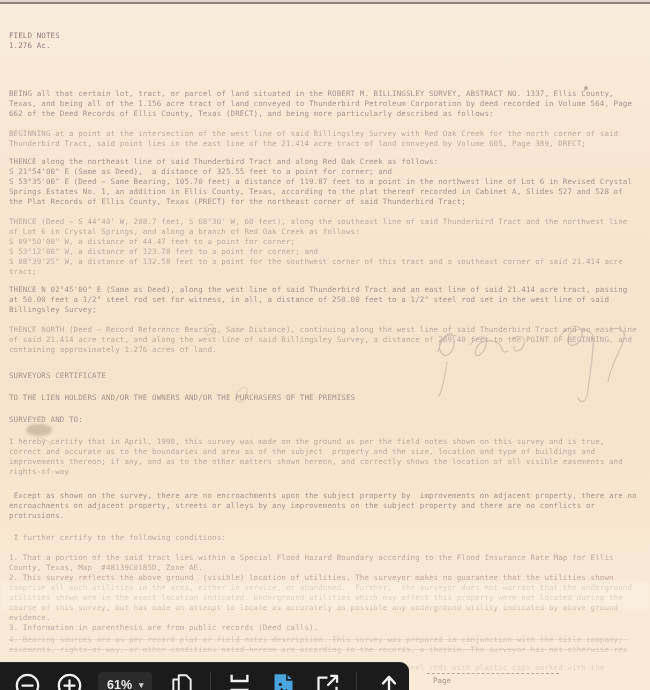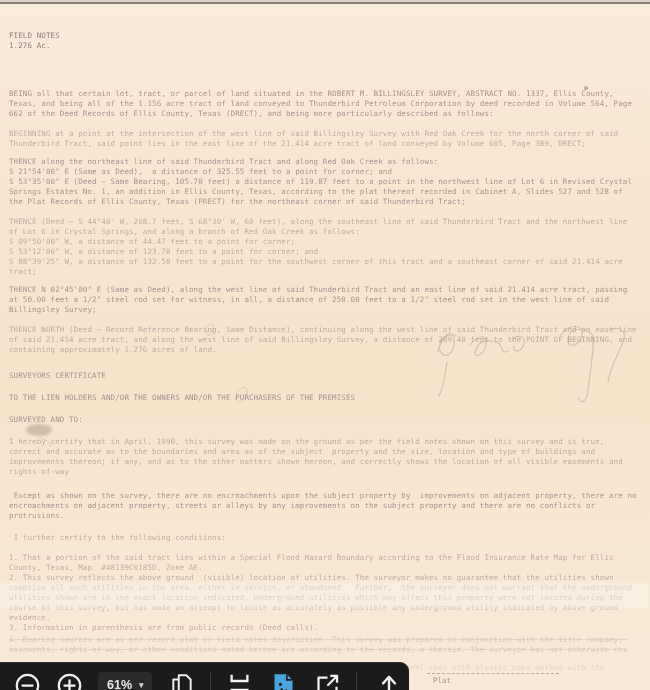--- a/index.html
+++ b/index.html
@@ -93,21 +93,21 @@
       <path d="M40 438 c6,2 12,4 10,8"></path>
     </g>
   </svg>
 
   <div class="stain-dot"></div>
   <div class="pencil-smudge"></div>
   <div class="smudge"></div>
 
   <div class="date-block">
     <div class="date-line"></div>
-    <div class="date-label">Plat</div>
+    <div class="date-label">Page</div>
   </div>
 </div>
 
 <div class="toolbar">
 
   <button class="tb-btn" title="Zoom out">
     <svg width="27" height="27" viewBox="0 0 24 24">
       <circle cx="12" cy="12" r="9.5" fill="none" stroke="#f0f0f0" stroke-width="2"></circle>
       <line x1="7.5" y1="12" x2="16.5" y2="12" stroke="#f0f0f0" stroke-width="2" stroke-linecap="round"></line>
     </svg>

